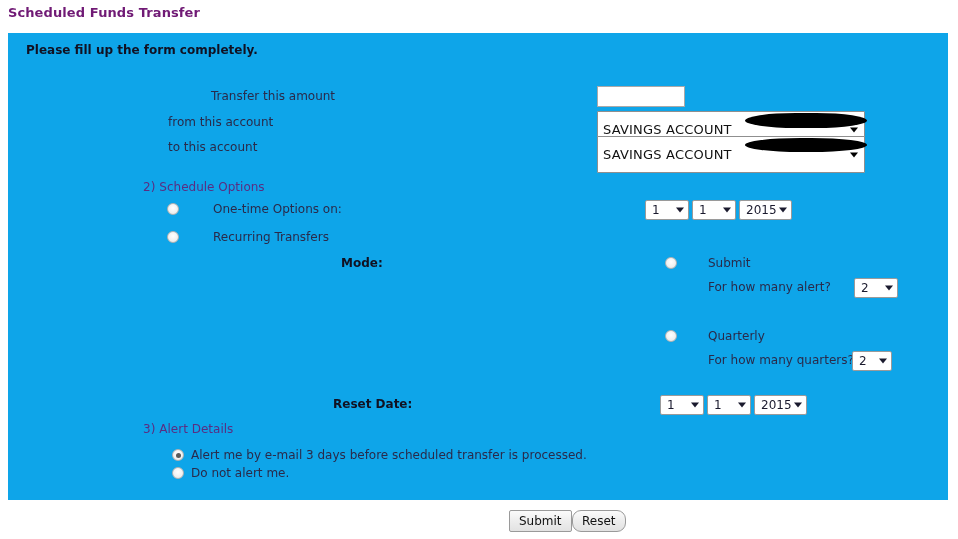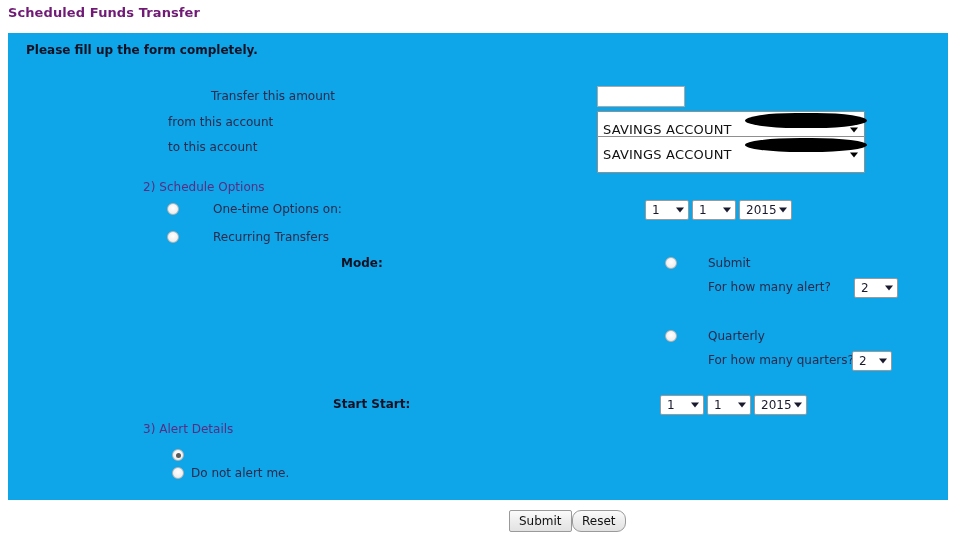--- a/index.html
+++ b/index.html
@@ -257,40 +257,41 @@
 
   <div class="radio" style="left:657px; top:297px;"></div>
   <div class="lbl" style="left:700px; top:296px;">Quarterly</div>
 
   <div class="lbl" style="left:700px; top:320px;">For how many quarters?</div>
   <div class="sel tiny" style="left:844px; top:318px; width:40px;">
     <span class="sel-text">2</span>
     <span class="arrow"></span>
   </div>
 
-  <div class="lbl bold" style="left:325px; top:364px;">Start Start:</div>
+  <div class="lbl bold" style="left:325px; top:364px;">Reset Date:</div>
 
   <div class="sel tiny" style="left:652px; top:362px; width:44px;">
     <span class="sel-text">1</span>
     <span class="arrow"></span>
   </div>
   <div class="sel tiny" style="left:699px; top:362px; width:44px;">
     <span class="sel-text">1</span>
     <span class="arrow"></span>
   </div>
   <div class="sel tiny" style="left:746px; top:362px; width:53px;">
     <span class="sel-text">2015</span>
     <span class="arrow"></span>
   </div>
 
   <div class="section-heading" style="left:135px; top:389px;">
     <span class="num">3)</span><span>Alert Details</span>
   </div>
 
   <div class="radio checked" style="left:164px; top:416px;"></div>
+  <div class="lbl" style="left:183px; top:415px;">Alert me by e-mail 3 days before scheduled transfer is processed.</div>
 
   <div class="radio" style="left:164px; top:434px;"></div>
   <div class="lbl" style="left:183px; top:433px;text-align:center;">Do not alert me.</div>
 
 </div>
 
 <div class="btn" style="left:509px; top:510px;">Submit</div>
 <div class="btn" style="left:572px; top:510px;border-radius:9px;">Reset</div>
 
 </body></html>

